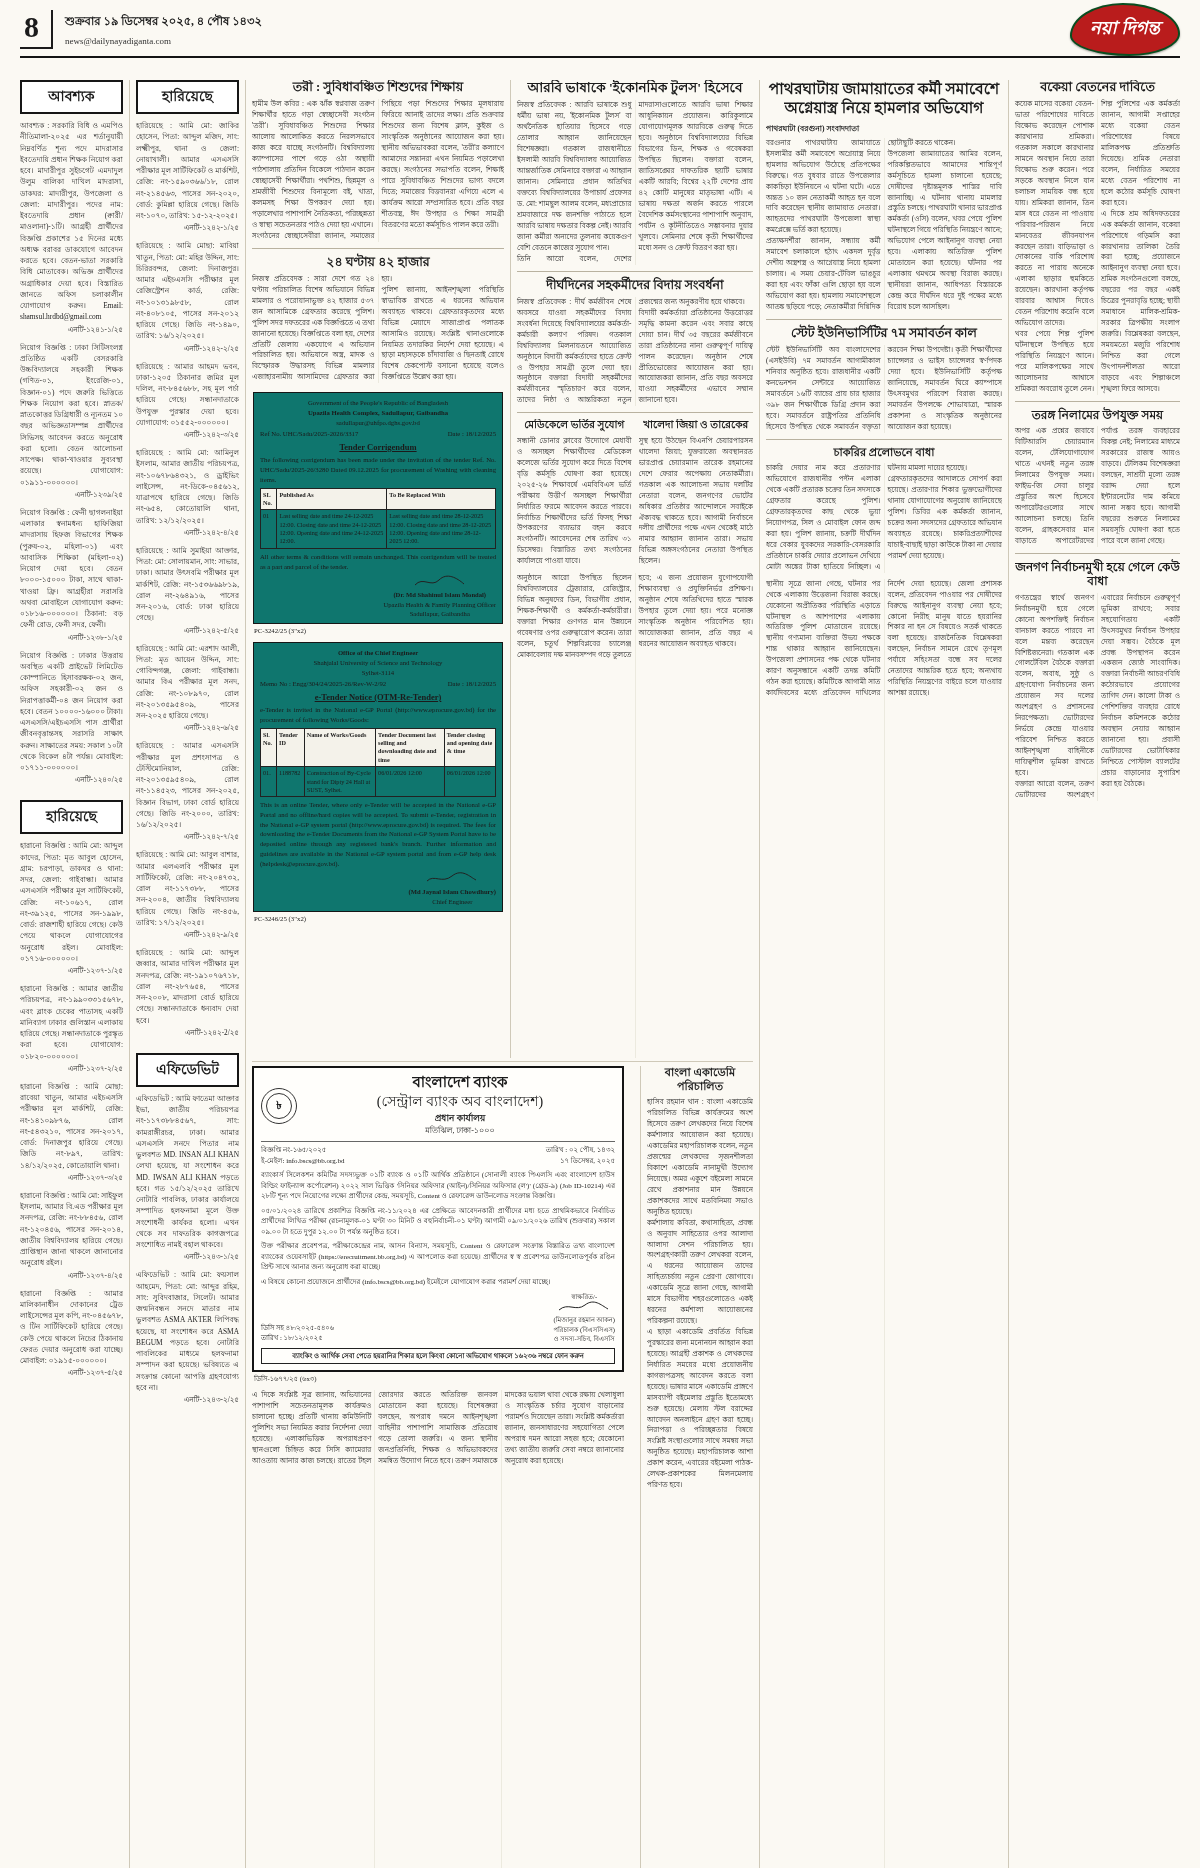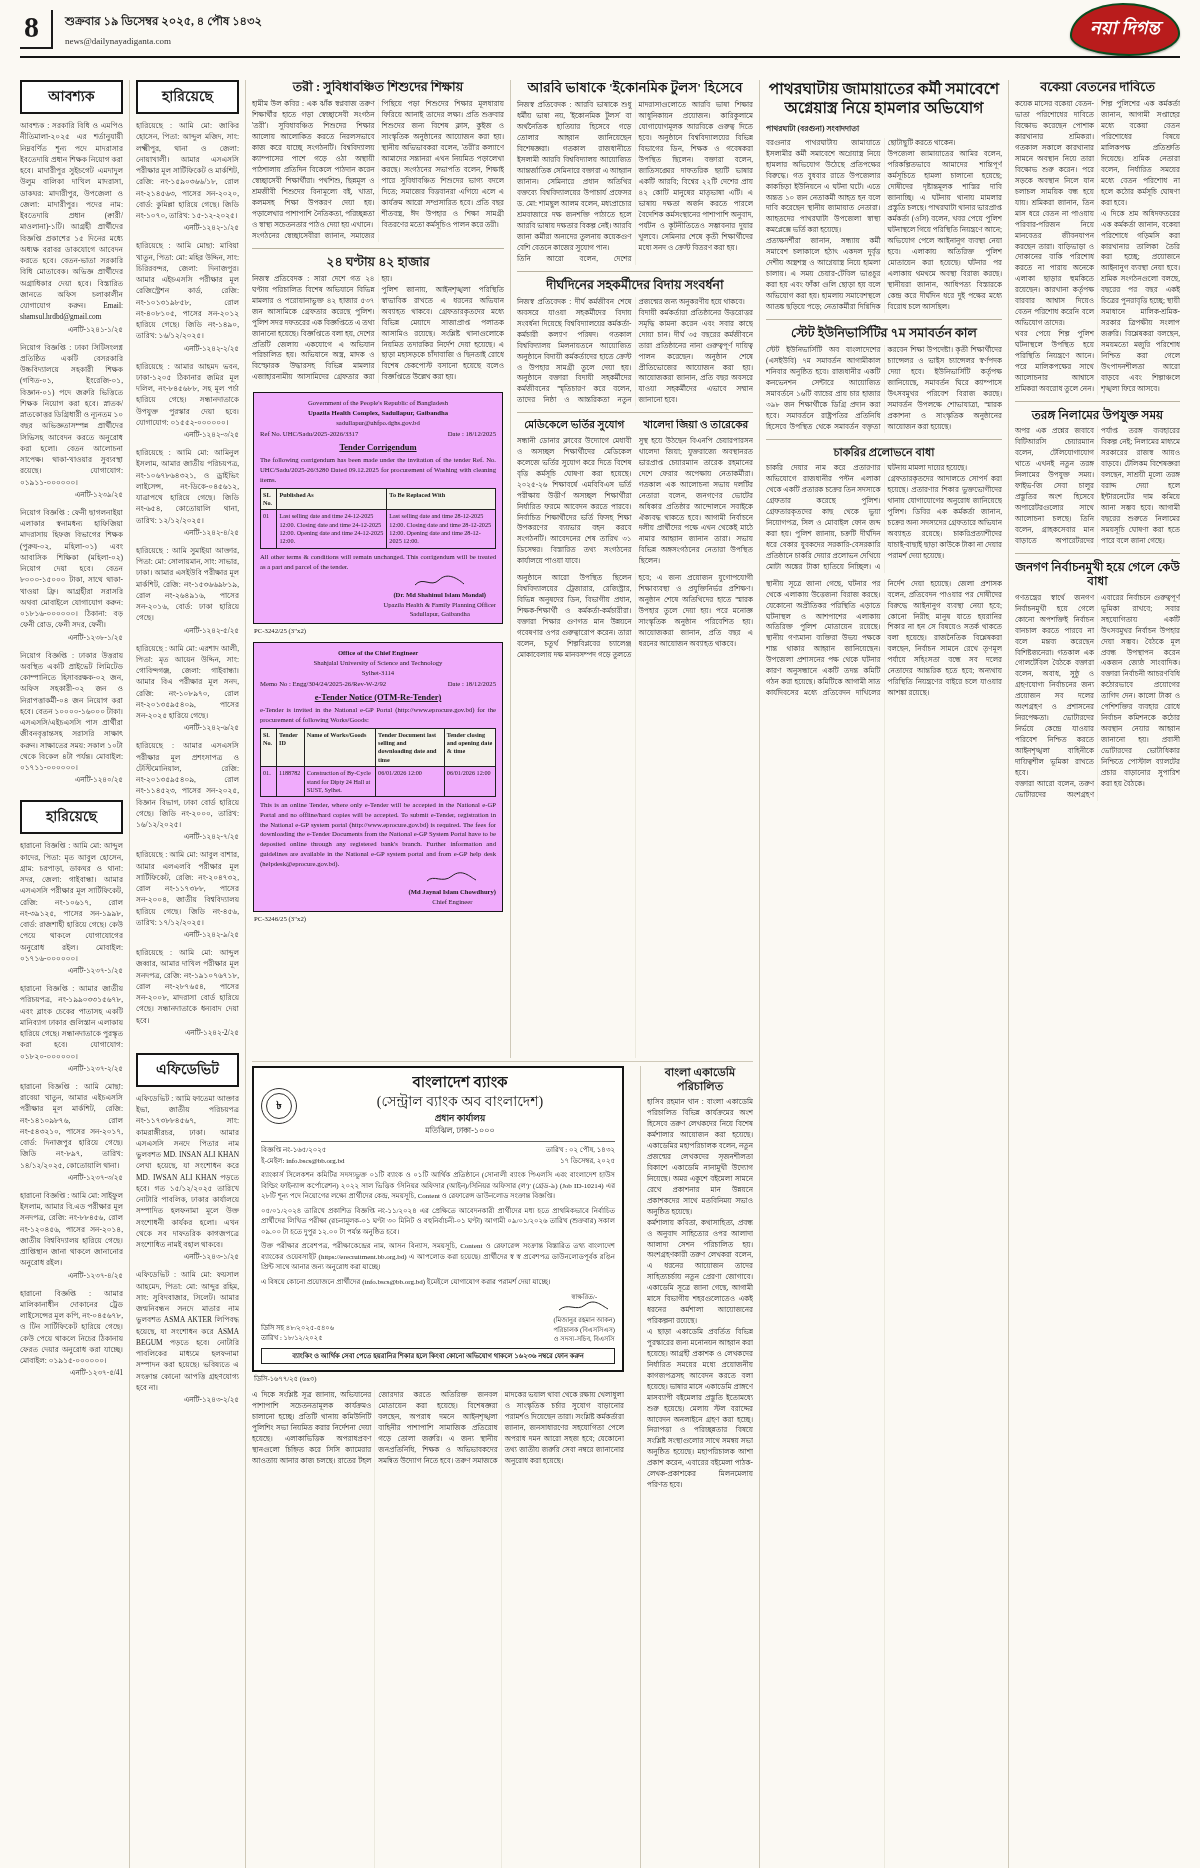--- a/index.html
+++ b/index.html
@@ -46,21 +46,21 @@
   .art{margin-bottom:6px;}
   .art+.art{border-top:1px solid #b9b2a0;padding-top:6px;}
   .grow{flex:1;overflow:hidden;}
   .hl{font-weight:bold;text-align:center;line-height:1.22;margin:0 0 4px 0;}
   .h16{font-size:15.5px;} .h14{font-size:13.5px;} .h13{font-size:12.6px;}
   .h12{font-size:12px;} .h11{font-size:11.2px;} .h10{font-size:10.4px;}
   .byline{font-size:7.6px;font-weight:bold;margin:0 0 3px 0;}
   .half-row{display:flex;gap:7px;margin-bottom:6px;border-top:1px solid #b9b2a0;padding-top:6px;}
   .half{flex:1;overflow:hidden;}
   
-  .adbox{border:1.5px solid #161616;background:#f0abfc;padding:5px 6px;margin:3px 1px 2px 1px;
+  .adbox{border:1.5px solid #161616;background:#0f766e;padding:5px 6px;margin:3px 1px 2px 1px;
          font-size:6.7px;line-height:1.45;}
   .adbox .c{text-align:center;}
   .adbox .b{font-weight:bold;}
   .adbox .u{text-decoration:underline;}
   .adbox .big{font-size:8.5px;margin:2px 0;}
   .adbox .just{text-align:justify;white-space:pre-line;}
   .meta-row{display:flex;justify-content:space-between;margin:2px 0;}
   .adtable{width:100%;border-collapse:collapse;margin:3px 0;}
   .adtable th,.adtable td{border:1px solid #222;padding:2px;font-size:6.2px;line-height:1.35;
                           text-align:left;vertical-align:top;}
@@ -148,21 +148,21 @@
             <div class="entry-code">এনটি-১২৩৭-৩/২৫</div>
           </div>
 
           <div class="entry">
             <div class="bt">হারানো বিজ্ঞপ্তি : আমি মো: সাইফুল ইসলাম, আমার বি.এড পরীক্ষার মূল সনদপত্র, রেজি: নং-৮৮৪৫৬, রোল নং-১২০৪৫৬, পাসের সন-২০১৪, জাতীয় বিশ্ববিদ্যালয় হারিয়ে গেছে। প্রাপ্তিস্থান জানা থাকলে জানানোর অনুরোধ রইল।</div>
             <div class="entry-code">এনটি-১২৩৭-৪/২৫</div>
           </div>
 
           <div class="entry">
             <div class="bt">হারানো বিজ্ঞপ্তি : আমার মালিকানাধীন দোকানের ট্রেড লাইসেন্সের মূল কপি, নং-০৪৫৬৭৮, ও টিন সার্টিফিকেট হারিয়ে গেছে। কেউ পেয়ে থাকলে নিচের ঠিকানায় ফেরত দেয়ার অনুরোধ করা যাচ্ছে। মোবাইল: ০১৯১৫-০০০০০০।</div>
-            <div class="entry-code">এনটি-১২৩৭-৫/41</div>
+            <div class="entry-code">এনটি-১২৩৭-৫/২৫</div>
           </div>
 
       </div>
     </div>
 
     <div class="band b2">
       <div class="sec-title">হারিয়েছে</div>
       <div>
 
           <div class="entry">
@@ -179,21 +179,21 @@
             <div class="bt">হারিয়েছে : আমার আহমদ ভবন, ঢাকা-১২০৫ ঠিকানার জমির মূল দলিল, নং-৮৪৫৬৮৮, সহ মূল পর্চা হারিয়ে গেছে। সন্ধানদাতাকে উপযুক্ত পুরস্কার দেয়া হবে। যোগাযোগ: ০১৫৫২-০০০০০০।</div>
             <div class="entry-code">এনটি-১২৪২-৩/২৫</div>
           </div>
 
           <div class="entry">
             <div class="bt">হারিয়েছে : আমি মো: আমিনুল ইসলাম, আমার জাতীয় পরিচয়পত্র, নং-১০৬৭৮৬৪৩২১, ও ড্রাইভিং লাইসেন্স, নং-ডিকে-০৪৫৬১২, যাত্রাপথে হারিয়ে গেছে। জিডি নং-৬৫৪, কোতোয়ালি থানা, তারিখ: ১২/১২/২০২৫।</div>
             <div class="entry-code">এনটি-১২৪২-৪/২৫</div>
           </div>
 
           <div class="entry">
-            <div class="bt">হারিয়েছে : আমি সুমাইয়া আক্তার, পিতা: মো: সোলায়মান, সাং: সাভার, ঢাকা। আমার এসইউবি পরীক্ষার মূল মার্কশিট, রেজি: নং-১৫৩৬৬৯৮১৯, রোল নং-২৬৪৯১৬, পাসের সন-২০১৬, বোর্ড: ঢাকা হারিয়ে গেছে।</div>
+            <div class="bt">হারিয়েছে : আমি সুমাইয়া আক্তার, পিতা: মো: সোলায়মান, সাং: সাভার, ঢাকা। আমার উৎসবমি পরীক্ষার মূল মার্কশিট, রেজি: নং-১৫৩৬৬৯৮১৯, রোল নং-২৬৪৯১৬, পাসের সন-২০১৬, বোর্ড: ঢাকা হারিয়ে গেছে।</div>
             <div class="entry-code">এনটি-১২৪২-৫/২৫</div>
           </div>
 
           <div class="entry">
             <div class="bt">হারিয়েছে : আমি মো: এরশাদ আলী, পিতা: মৃত আয়েন উদ্দিন, সাং: গোবিন্দগঞ্জ, জেলা: গাইবান্ধা। আমার বিএ পরীক্ষার মূল সনদ, রেজি: নং-১০৮৯৭০, রোল নং-২০১৩৫৯৫৪০৯, পাসের সন-২০২৫ হারিয়ে গেছে।</div>
             <div class="entry-code">এনটি-১২৪২-৬/২৫</div>
           </div>
 
           <div class="entry">
             <div class="bt">হারিয়েছে : আমার এসএসসি পরীক্ষার মূল প্রশংসাপত্র ও টেস্টিমোনিয়াল, রেজি: নং-২০১৩৫৯৫৪০৯, রোল নং-১১৪৫২৩, পাসের সন-২০২৫, বিজ্ঞান বিভাগ, ঢাকা বোর্ড হারিয়ে গেছে। জিডি নং-২০০০, তারিখ: ১৬/১২/২০২৫।</div>

